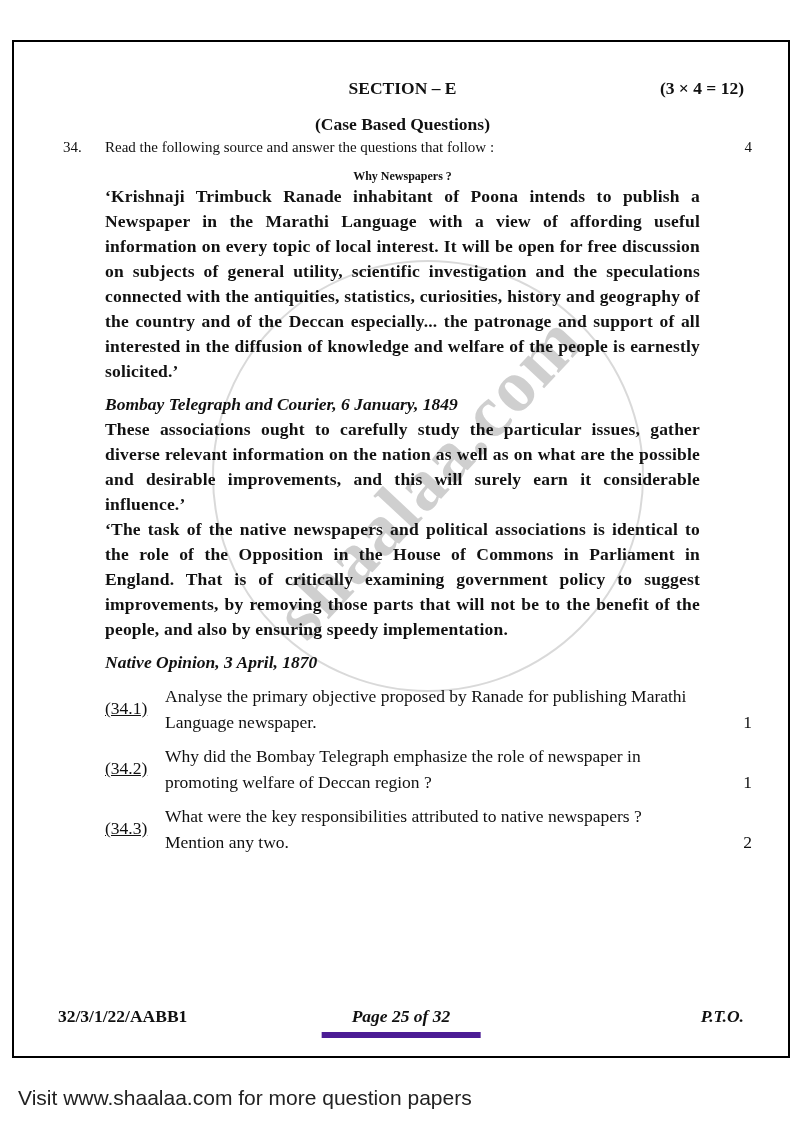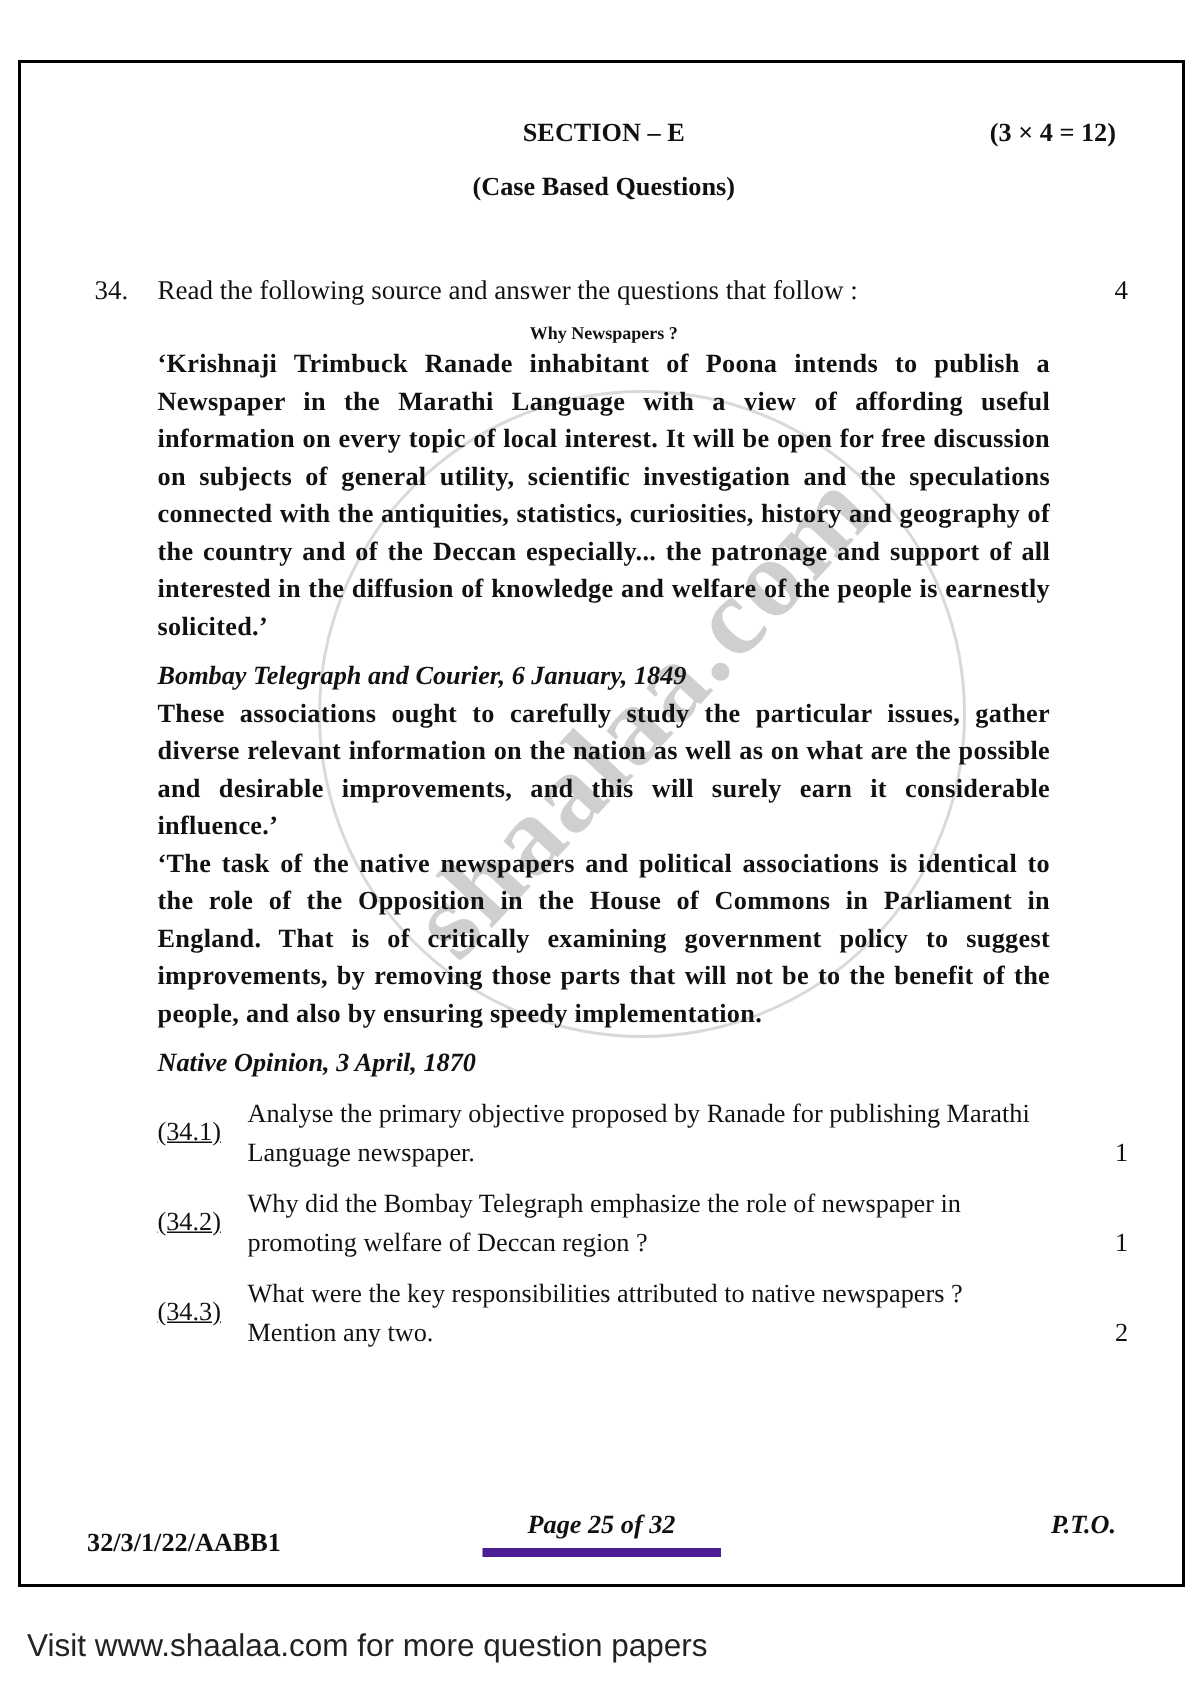--- a/index.html
+++ b/index.html
@@ -54,22 +54,21 @@
     font-weight: bold;
   }
   .section-sub {
     margin-top: 15px;
     text-align: center;
     font-weight: bold;
     font-size: 17.5px;
   }
   .q-row {
     position: relative;
-    margin-top: 46px;
-    font-size: 18px;
+    font-size: 15px;
     line-height: 25px;
   }
   .q-num {
     position: absolute;
     left: -42px; top: 0;
   }
   .marks-top { position: absolute; right: -52px; top: 0; }
   .marks-bottom { position: absolute; right: -52px; bottom: 0; }
   .source-title {
     margin-top: 9px;
@@ -100,21 +99,21 @@
   }
   .subq-num { position: absolute; left: 0; top: 12px; text-decoration: underline; }
   .footer {
     position: absolute;
     z-index: 1;
     left: 44px; right: 44px; bottom: 22px;
     height: 28px;
     font-size: 17.5px;
   }
   .footer-left {
-    position: absolute; left: 0; top: 12px;
+    position: absolute; left: 0; top: 0;
     font-weight: bold;
   }
   .footer-center {
     position: absolute; left: 50%; top: 0;
     transform: translateX(-50%);
     font-weight: bold; font-style: italic;
     border-bottom: 6px solid #4c1d95;
     padding: 0 30px 5px 30px;
   }
   .footer-right {

